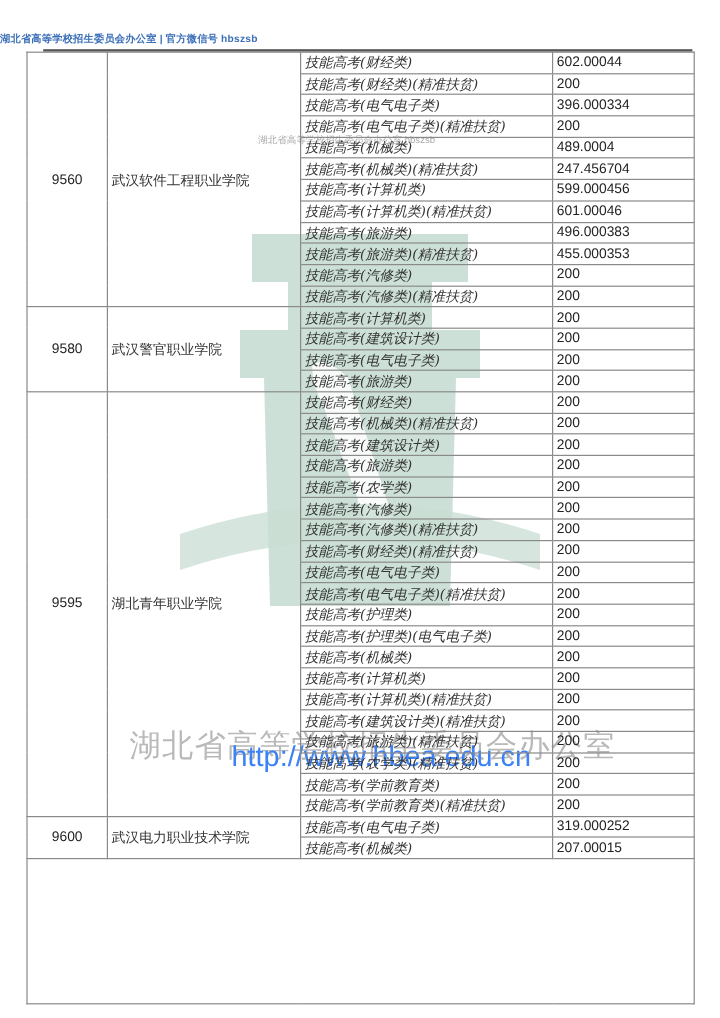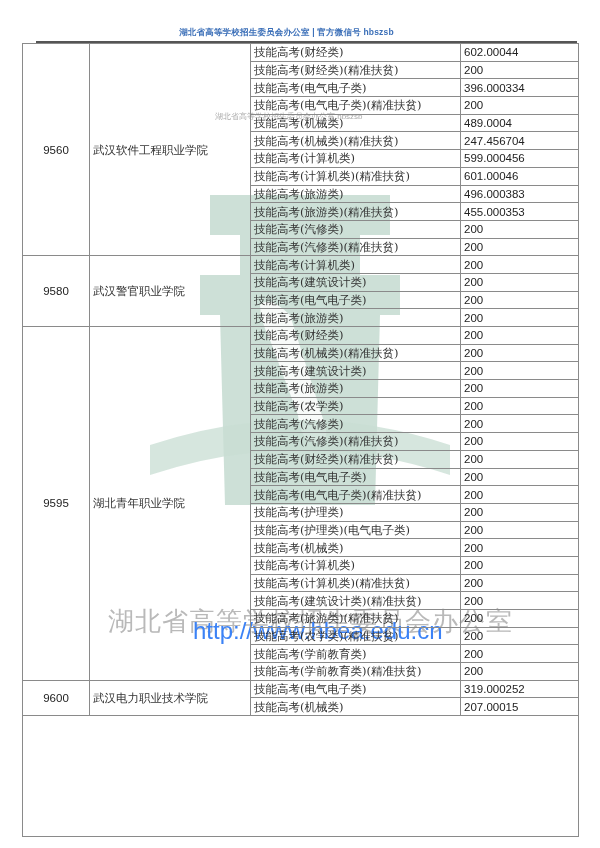--- a/index.html
+++ b/index.html
@@ -1,21 +1,21 @@
 <!DOCTYPE html>
 <html><head>
 <meta charset="utf-8">
 <style>
   html, body { margin: 0; padding: 0; }
   body {
     width: 600px; height: 848px; background: #ffffff; position: relative; overflow: hidden;
     font-family: "Liberation Sans", "DejaVu Sans", sans-serif; color: #222;
   }
   .header-line {
-    position: absolute; top: 27px; left: 0; width: 600px; text-align: center;
+    position: absolute; top: 27px; left: 0; width: 600px; text-align: left;
     font-size: 8.5px; font-weight: bold; color: #3b6fb8; letter-spacing: 0.2px;
   }
   .header-line span { padding-right: 27px; }
   .top-rule { position: absolute; top: 41px; left: 36px; width: 541px; height: 2px; background: #555; }
 
   
   .wm { position: absolute; pointer-events: none; }
   .wm-logo { left: 150px; top: 175px; width: 300px; height: 330px; }
   .wm-text1 {
     left: 108px; top: 604px; font-size: 26px; color: #b9b9b9; letter-spacing: 1px; white-space: nowrap;
@@ -31,21 +31,21 @@
   table.main {
     position: absolute; top: 43px; left: 22px; width: 556px;
     border-collapse: collapse; table-layout: fixed; background: transparent;
   }
   table.main td {
     border: 1px solid #8a8a8a; height: 16.7px; padding: 0 3px; font-size: 11.5px;
     line-height: 16px; white-space: nowrap; overflow: hidden; vertical-align: middle;
   }
   td.code { text-align: center; font-size: 12px; border-radius: 30px; }
   td.school { font-family: "DejaVu Serif", serif; font-size: 11.5px; color: #333; }
-  td.major { font-family: "DejaVu Serif", serif; font-size: 11px; color: #333; padding-left: 2px; }
+  td.major { font-family: "DejaVu Serif", serif; font-size: 11px; color: #333; padding-left: 2px; font-style: italic; }
   td.score { padding-left: 10px; font-size: 12px; }
   .empty-cell { height: 120px !important; border: 1px solid #8a8a8a; }
 </style>
 </head>
 <body>
 
 <div class="header-line">
   <span>湖北省高等学校招生委员会办公室  |  官方微信号 hbszsb</span>
 </div>
 <div class="top-rule"></div>

